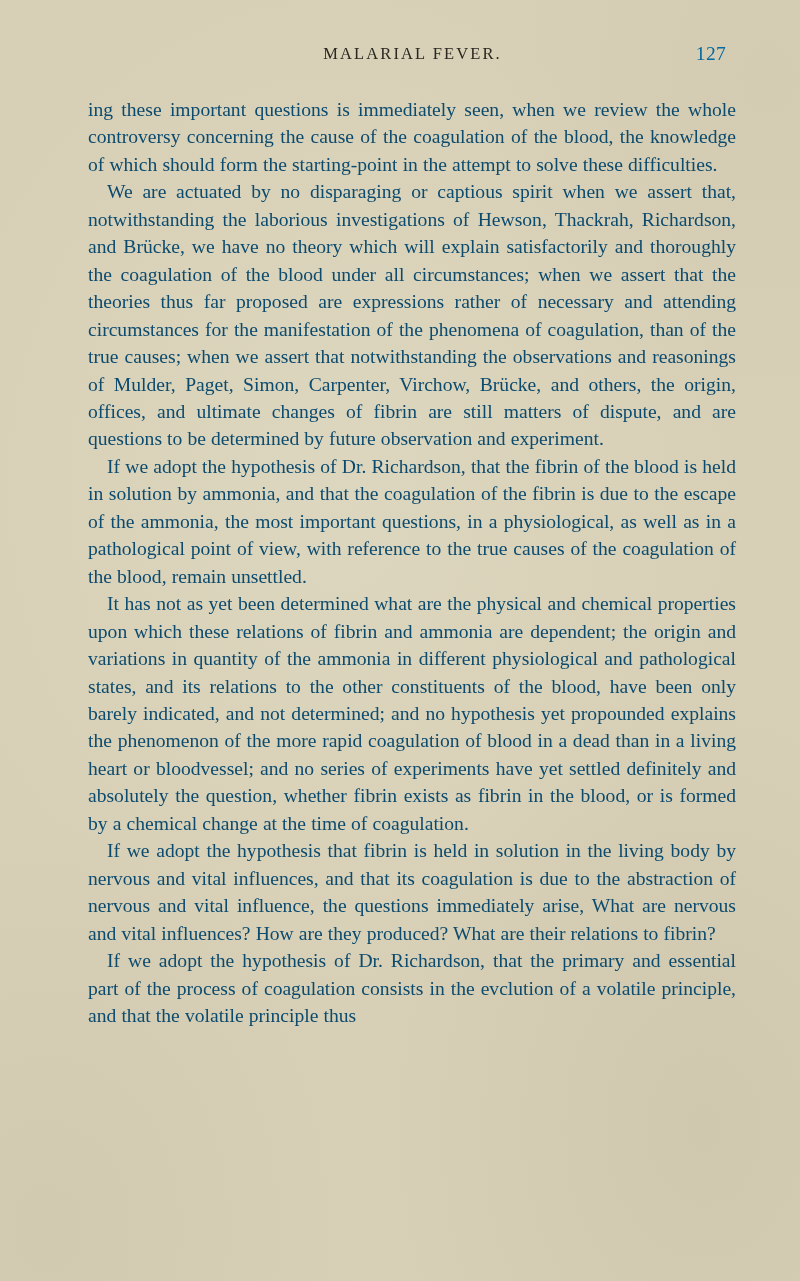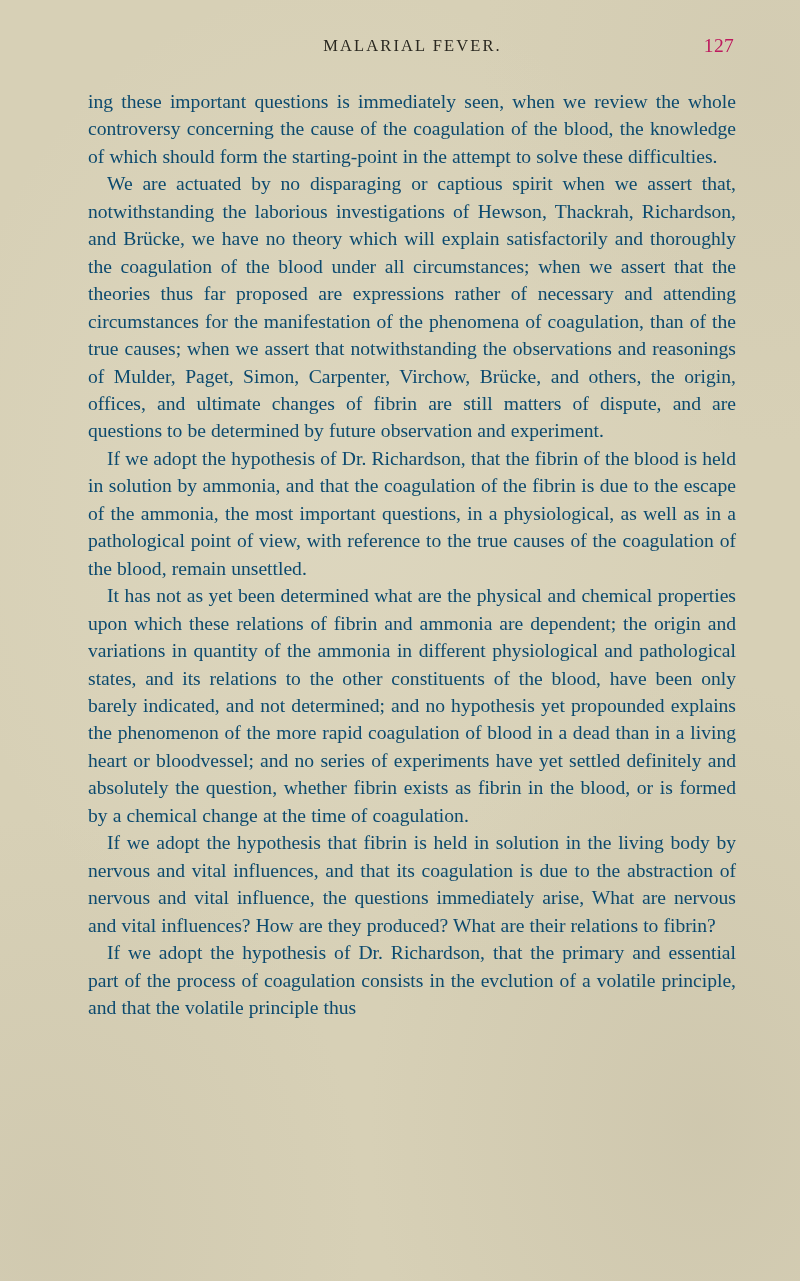--- a/index.html
+++ b/index.html
@@ -28,20 +28,21 @@
     pointer-events: none;
     z-index: 0;
   }
 
   .page {
     position: relative;
     z-index: 1;
     width: 800px;
     height: 1022px;
     box-sizing: border-box;
+    margin-top: 8px;
   }
 
   
   .running-head {
     position: absolute;
     left: 88px;
     top: 36px;
     width: 647px;
     height: 26px;
   }
@@ -52,25 +53,25 @@
     top: 0;
     text-align: center;
     font-size: 16.5px;
     letter-spacing: 2.1px;
     color: #2a2820;
     white-space: pre;
     text-indent: 2.1px;
   }
   .running-head-pageno {
     position: absolute;
-    right: 1px;
+    right: 9px;
     top: -1px;
     font-size: 19.5px;
     letter-spacing: 0.3px;
-    color: #be185d;
+    color: #0369a1;
   }
 
   
   .textblock {
     position: absolute;
     left: 88px;
     top: 88px;
     width: 648px;
   }
 

